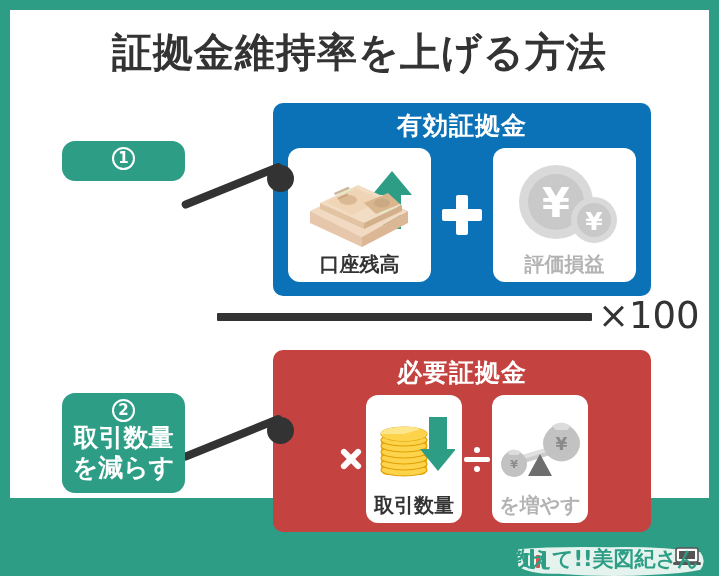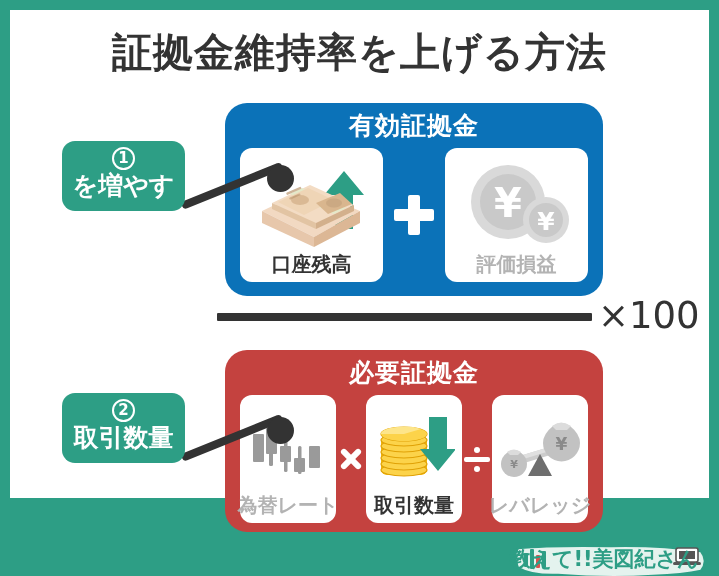--- a/index.html
+++ b/index.html
@@ -71,22 +71,23 @@
     width:27px;height:27px;
     border-radius:50%;
     background:#333333;
   }
   .ptr-1{left:170px;top:150px;width:120px;height:60px;}
   .ptr-2{left:170px;top:402px;width:120px;height:60px;}
   
   .fbox{
     position:absolute;
     box-sizing:border-box;
-    border-radius:22px;
+    border-radius:10px;
     z-index:4;
+    margin-left:48px;
   }
   .fbox-num{
     left:215px;top:93px;width:378px;height:193px;
     background:#0b72b8;
   }
   .fbox-den{
     left:215px;top:340px;width:378px;height:182px;
     background:#c4423f;
   }
   .fbox-title{
@@ -245,37 +246,20 @@
     </div>
   </div>
 
   <div class="frac-bar"></div>
   <div class="x100">×100</div>
 
   <div class="fbox fbox-den">
     <div class="fbox-title">必要証拠金</div>
     <div class="cells">
 
-      <div class="cell">
-        <div class="icon-wrap">
-          <svg width="78" height="66" viewBox="0 0 78 66">
-            <g fill="#9a9a9a">
-              <rect x="4" y="18" width="11" height="28" rx="1"></rect>
-              <rect x="20" y="4" width="4" height="46" rx="1.5"></rect>
-              <rect x="17" y="12" width="11" height="26" rx="1"></rect>
-              <rect x="35" y="24" width="3.5" height="32" rx="1.5"></rect>
-              <rect x="31" y="30" width="11" height="16" rx="1"></rect>
-              <rect x="49" y="30" width="3.5" height="28" rx="1.5"></rect>
-              <rect x="45" y="42" width="11" height="14" rx="1"></rect>
-              <rect x="60" y="30" width="11" height="22" rx="1"></rect>
-            </g>
-          </svg>
-        </div>
-        <div class="cell-label lbl-grey">為替レート</div>
-      </div>
 
       <div class="op">
         <span class="times"></span>
       </div>
 
       <div class="cell">
         <div class="icon-wrap">
           <svg width="82" height="72" viewBox="0 0 82 72">
 
             <g>
@@ -324,43 +308,43 @@
               <text x="10" y="22" font-size="11" font-weight="bold" fill="#8a8a8a" text-anchor="middle" font-family="DejaVu Sans, sans-serif">¥</text>
             </g>
 
             <g transform="translate(50,2)">
               <path d="M5 8 q8 -6 17 0 q10 8 10 17 a13 13 0 0 1 -37 0 q0 -9 10 -17z" fill="#c2c2c2"></path>
               <path d="M4 8 q9 -7 19 0 l-4 4 h-11z" fill="#dcdcdc"></path>
               <text x="13.5" y="32" font-size="17" font-weight="bold" fill="#8a8a8a" text-anchor="middle" font-family="DejaVu Sans, sans-serif">¥</text>
             </g>
           </svg>
         </div>
-        <div class="cell-label lbl-grey">レバレッジ</div>
+        <div class="cell-label lbl-grey">を増やす</div>
       </div>
 
     </div>
   </div>
 
   <div class="pointer ptr-1">
     <div class="stick" style="width:108px;transform:rotate(-22deg);left:2px;top:42px;"></div>
     <div class="dot" style="left:87px;top:5px;"></div>
   </div>
   <div class="pointer ptr-2">
     <div class="stick" style="width:108px;transform:rotate(-22deg);left:2px;top:42px;"></div>
     <div class="dot" style="left:87px;top:5px;"></div>
   </div>
 
   <div class="step step-1">
     <span class="badge">1</span>
-    <span class="step-line">を増やす</span>
   </div>
 
   <div class="step step-2">
     <span class="badge">2</span>
     <span class="step-line">取引数量</span>
+    <span class="step-line">を減らす</span>
   </div>
 
   <div class="logo">
     <svg width="200" height="42" viewBox="0 0 200 42">
       <path d="M10 10 q-6 8 0 20 q14 8 40 7 q50 4 95 1 q30 -1 48 -5 q8 -10 0 -20 q-40 -6 -90 -5 q-60 -1 -93 2z" fill="#e4f3ee" stroke="#2d9e85" stroke-width="2.5"></path>
 
       <g transform="translate(16,11)">
         <rect x="0" y="4" width="4" height="14" rx="1" fill="#2d9e85"></rect>
         <rect x="6" y="0" width="4" height="20" rx="1" fill="#2d9e85"></rect>
         <rect x="12" y="6" width="4" height="13" rx="1" fill="#d9534f"></rect>

